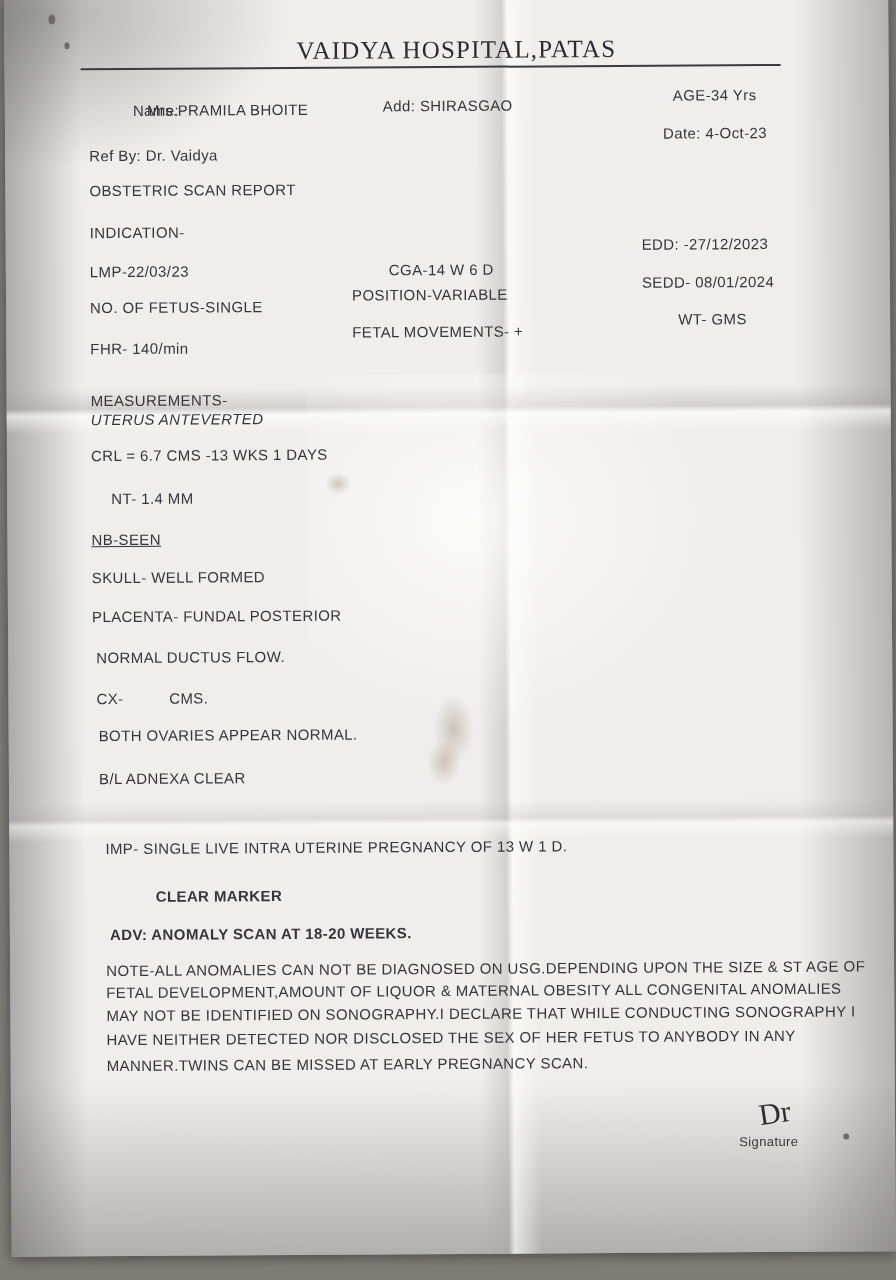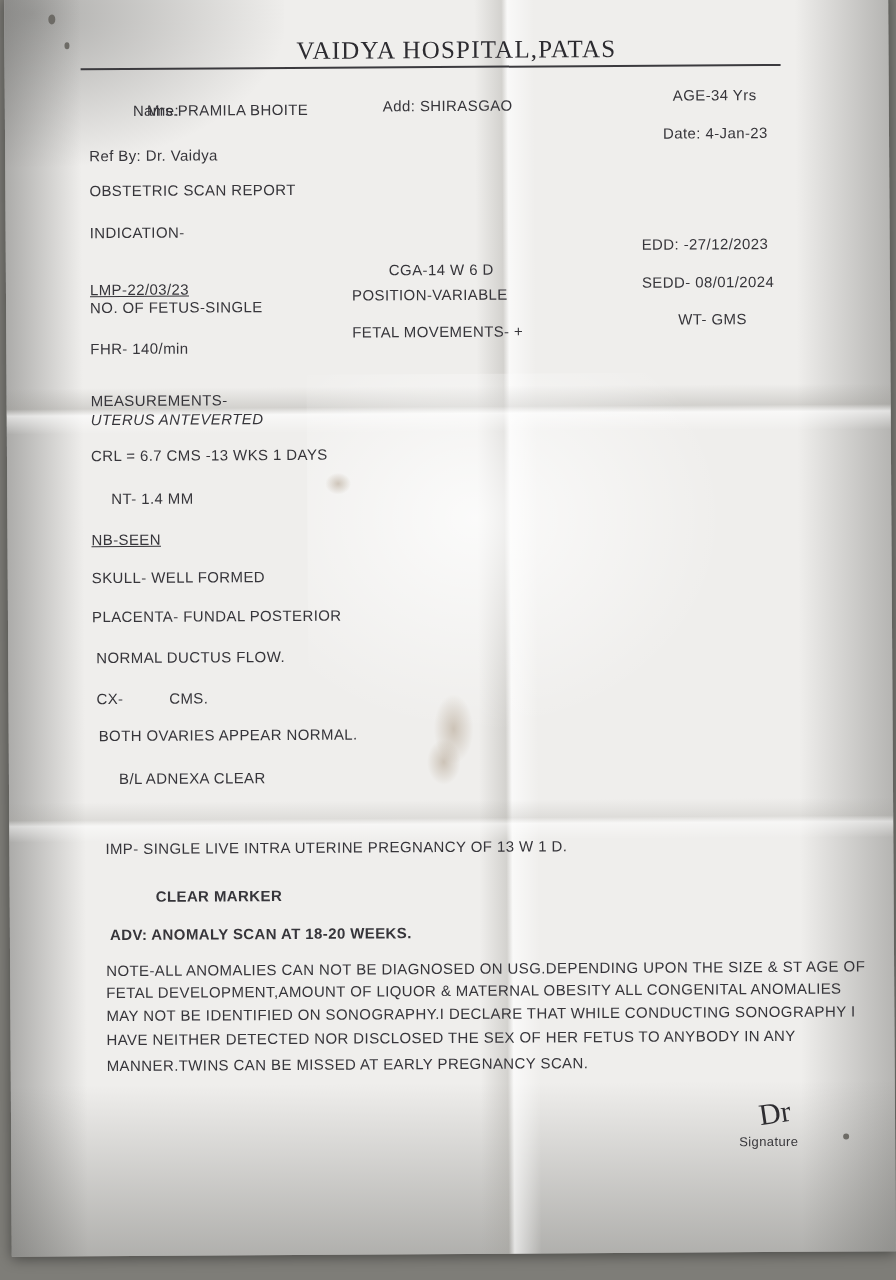--- a/index.html
+++ b/index.html
@@ -135,27 +135,27 @@
 
       <div class="t title" style="left:292px; top:42px;">VAIDYA HOSPITAL,PATAS</div>
       <div class="rule" style="left:76px; top:72px; width:700px;"></div>
 
       <div class="t" style="left:84px; top:106px;margin-left:44px;">Name:</div>
       <div class="t" style="left:142px; top:106px;">Mrs.PRAMILA BHOITE</div>
       <div class="t" style="left:378px; top:103px;">Add: SHIRASGAO</div>
       <div class="t" style="left:668px; top:94px;">AGE-34 Yrs</div>
 
       <div class="t" style="left:84px; top:151px;">Ref By: Dr. Vaidya</div>
-      <div class="t" style="left:658px; top:132px;">Date: 4-Jan-23</div>
+      <div class="t" style="left:658px; top:132px;">Date: 4-Oct-23</div>
 
       <div class="t" style="left:84px; top:186px;">OBSTETRIC SCAN REPORT</div>
 
       <div class="t" style="left:84px; top:228px;">INDICATION-</div>
 
-      <div class="t" style="left:84px; top:285px;text-decoration:underline;">LMP-22/03/23</div>
+      <div class="t" style="left:84px; top:267px;">LMP-22/03/23</div>
       <div class="t" style="left:84px; top:303px;">NO. OF FETUS-SINGLE</div>
       <div class="t" style="left:84px; top:344px;">FHR- 140/min</div>
       <div class="t" style="left:84px; top:396px;">MEASUREMENTS-</div>
 
       <div class="t" style="left:346px; top:267px;margin-left:37px;">CGA-14 W 6 D</div>
       <div class="t" style="left:346px; top:292px;">POSITION-VARIABLE</div>
       <div class="t" style="left:346px; top:329px;">FETAL MOVEMENTS- +</div>
 
       <div class="t" style="left:636px; top:243px;">EDD: -27/12/2023</div>
       <div class="t" style="left:636px; top:281px;">SEDD- 08/01/2024</div>
@@ -163,21 +163,21 @@
 
       <div class="t ital" style="left:84px; top:415px;">UTERUS ANTEVERTED</div>
       <div class="t" style="left:84px; top:451px;">CRL = 6.7 CMS -13 WKS 1 DAYS</div>
       <div class="t" style="left:84px; top:494px;margin-left:20px;">NT- 1.4 MM</div>
       <div class="t" style="left:84px; top:535px;text-decoration:underline;">NB-SEEN</div>
       <div class="t" style="left:84px; top:573px;">SKULL- WELL FORMED</div>
       <div class="t" style="left:84px; top:612px;">PLACENTA- FUNDAL POSTERIOR</div>
       <div class="t" style="left:88px; top:653px;">NORMAL DUCTUS FLOW.</div>
       <div class="t" style="left:88px; top:694px;">CX-          CMS.</div>
       <div class="t" style="left:90px; top:731px;">BOTH OVARIES APPEAR NORMAL.</div>
-      <div class="t" style="left:90px; top:774px;margin-left:20px;">B/L ADNEXA CLEAR</div>
+      <div class="t" style="left:90px; top:774px;">B/L ADNEXA CLEAR</div>
 
       <div class="t" style="left:96px; top:844px;">IMP- SINGLE LIVE INTRA UTERINE PREGNANCY OF 13 W 1 D.</div>
       <div class="t bold" style="left:146px; top:892px;">CLEAR MARKER</div>
       <div class="t bold" style="left:100px; top:930px;">ADV: ANOMALY SCAN AT 18-20 WEEKS.</div>
 
       <div class="t" style="left:96px; top:966px;">NOTE-ALL ANOMALIES CAN NOT BE DIAGNOSED ON USG.DEPENDING UPON THE SIZE &amp; ST AGE OF</div>
       <div class="t" style="left:96px; top:988px;">FETAL DEVELOPMENT,AMOUNT OF LIQUOR &amp; MATERNAL OBESITY ALL CONGENITAL ANOMALIES</div>
       <div class="t" style="left:96px; top:1011px;">MAY NOT BE IDENTIFIED ON SONOGRAPHY.I DECLARE THAT WHILE CONDUCTING SONOGRAPHY I</div>
       <div class="t" style="left:96px; top:1035px;">HAVE NEITHER DETECTED NOR DISCLOSED THE SEX OF HER FETUS TO ANYBODY IN ANY</div>
       <div class="t" style="left:96px; top:1061px;">MANNER.TWINS CAN BE MISSED AT EARLY PREGNANCY SCAN.</div>

